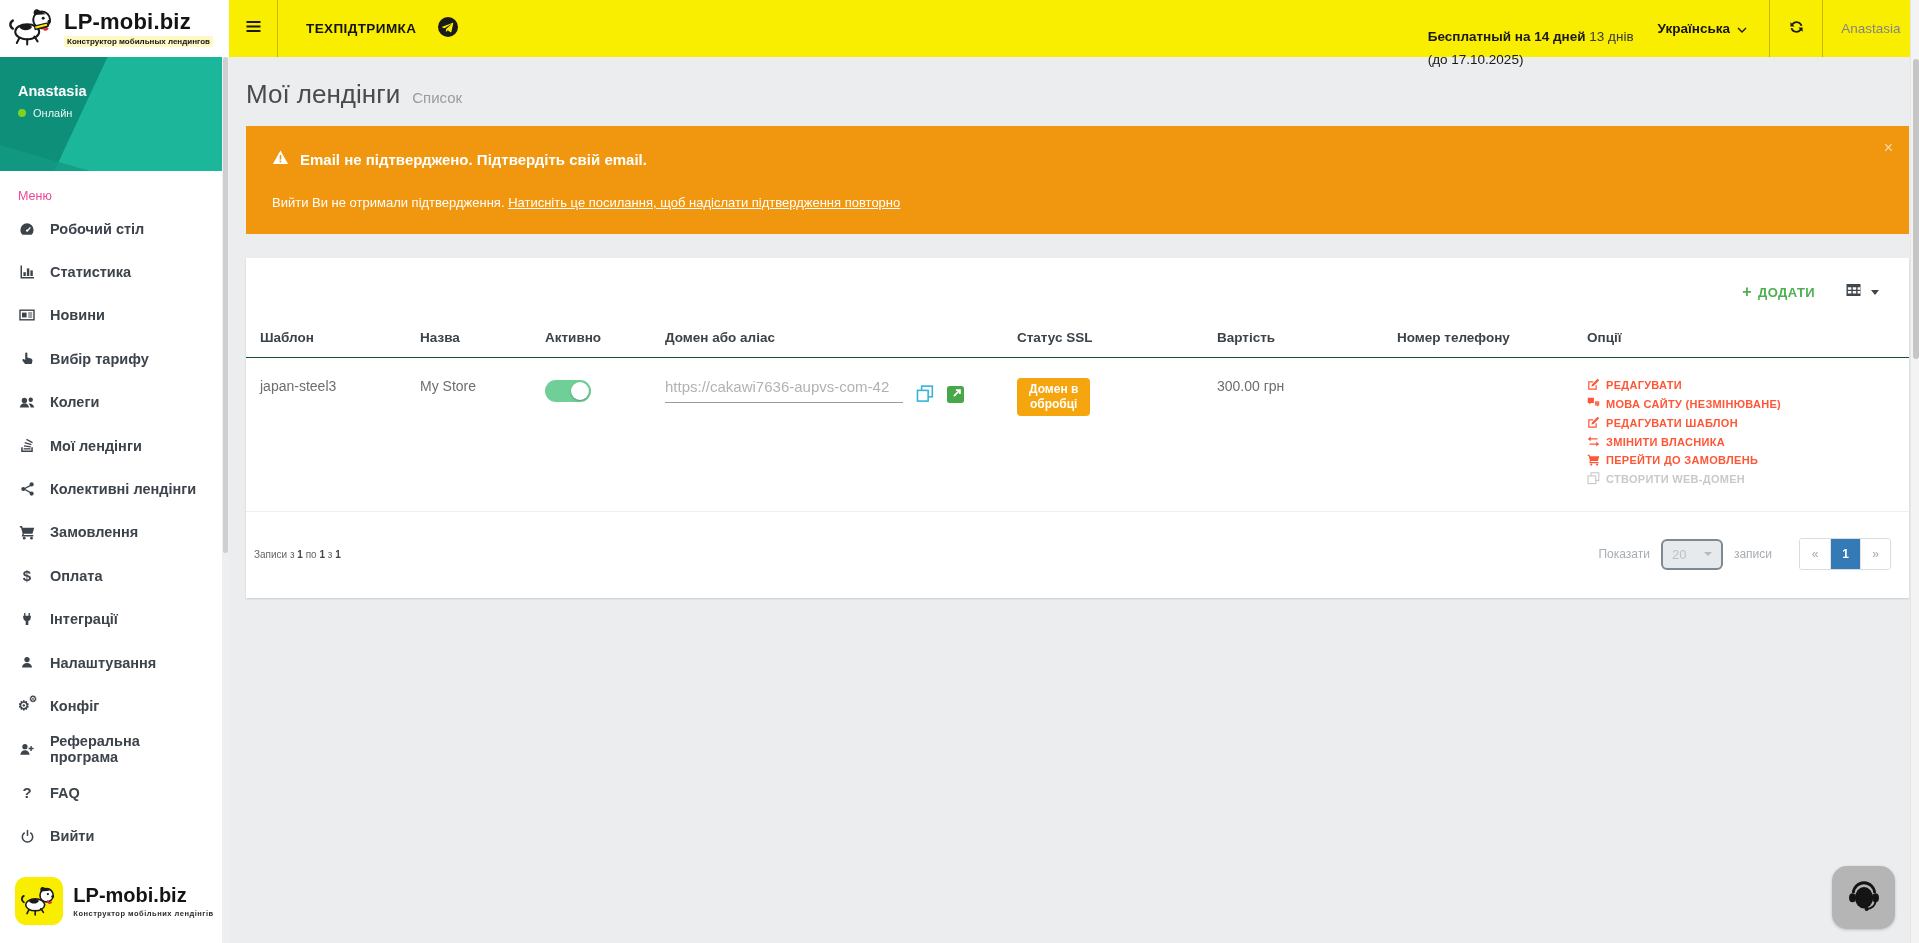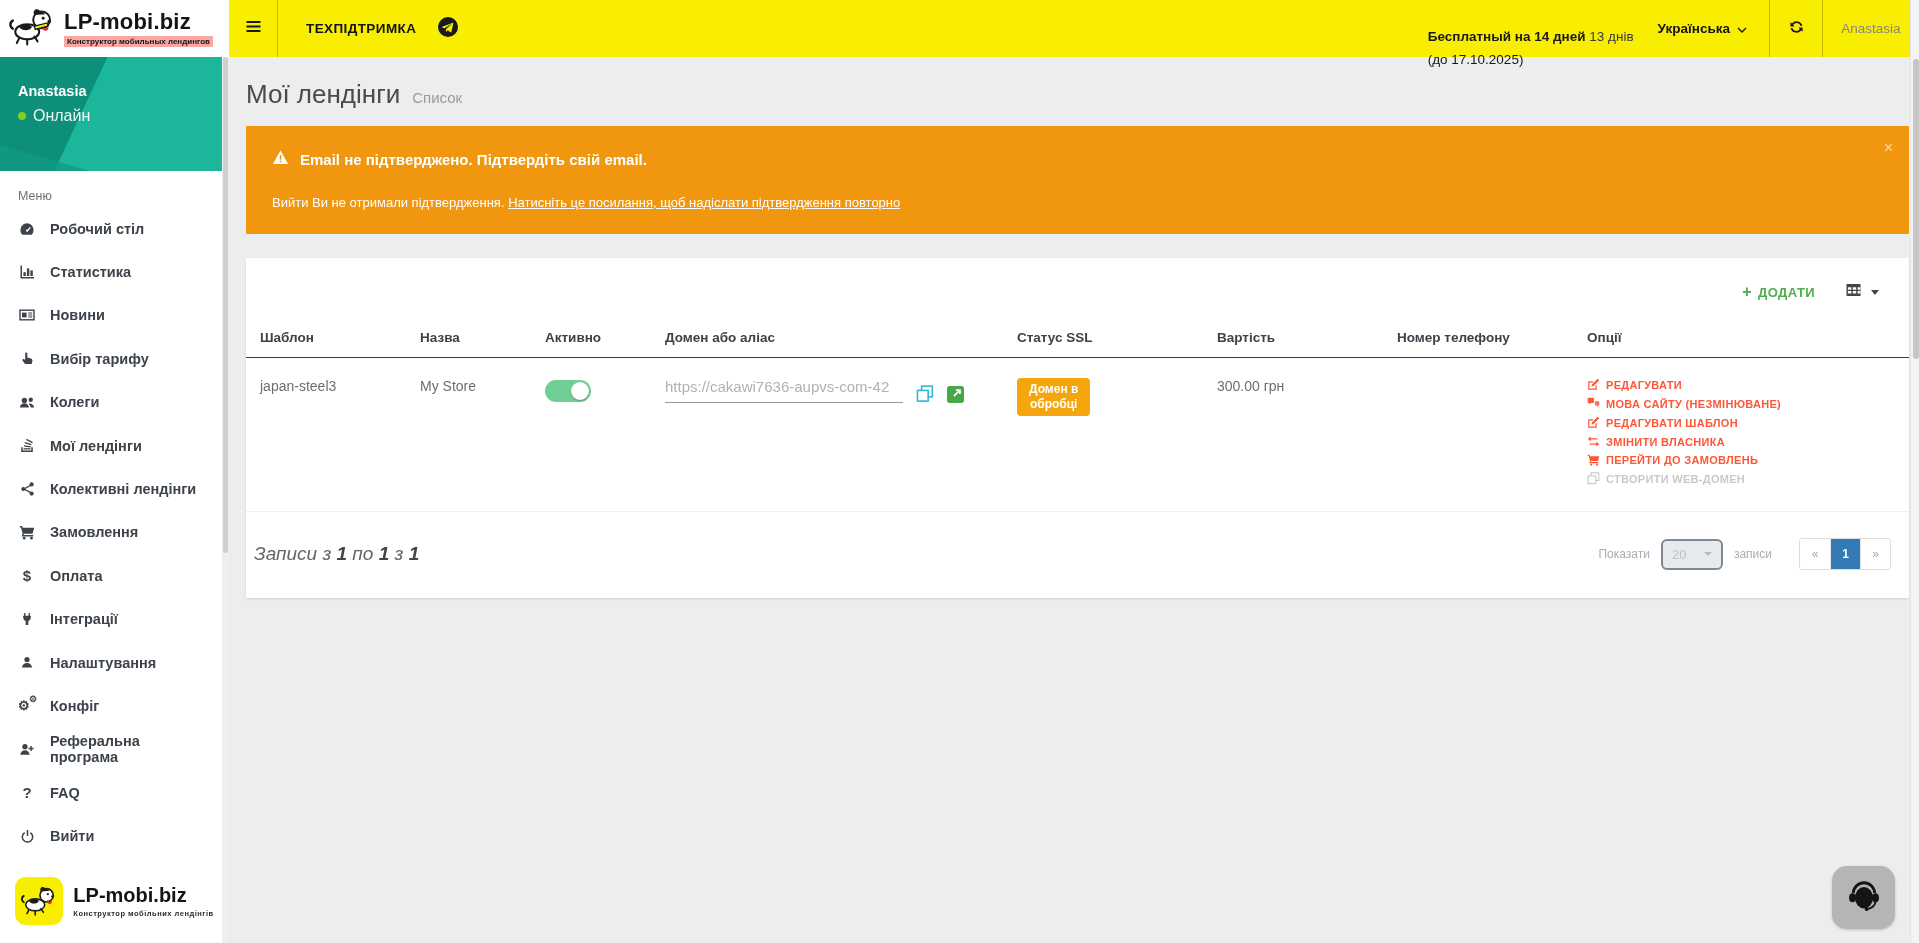--- a/index.html
+++ b/index.html
@@ -4,21 +4,21 @@
 <style>
   * { box-sizing: border-box; margin: 0; padding: 0; }
   html, body { width: 1919px; height: 943px; overflow: hidden; }
   body { font-family: "Liberation Sans", sans-serif; background: #ebedee; position: relative; }
 
   
   .topbar { height: 57px; display: flex; }
   .logo-box { width: 229px; background: #fff; display: flex; align-items: center; gap: 8px; padding: 4px 10px 4px 8px; }
   .logo-texts { display: flex; flex-direction: column; }
   .logo-title { font-size: 22px; font-weight: 800; color: #141414; letter-spacing: .2px; line-height: 1.05; }
-  .logo-sub { font-size: 8px; font-weight: 700; color: #141414; background: #fca5a5; padding: 1px 3px; margin-top: 3px; white-space: nowrap; }
+  .logo-sub { font-size: 8px; font-weight: 700; color: #141414; background: #fef9c3; padding: 1px 3px; margin-top: 3px; white-space: nowrap; }
   .topbar-right { flex: 1; background: #f9ed00; display: flex; align-items: center; }
   .tb-divider { width: 1px; align-self: stretch; background: rgba(0,0,0,.22); }
   .hamburger { width: 49px; align-self: stretch; display: flex; align-items: center; justify-content: center; cursor: pointer; border-right: 1px solid rgba(0,0,0,.22); }
   .support { display: flex; align-items: center; gap: 22px; margin-left: 28px; font-size: 13.5px; font-weight: 700; color: #141414; letter-spacing: .4px; cursor: pointer; }
   .tb-spacer { flex: 1; }
   .trial { text-align: left; font-size: 13.5px; color: #1a1a1a; line-height: 1.65; margin-right: 24px; margin-top: 40px; }
   .trial b { font-weight: 800; }
   .trial .days { font-weight: 400; color: #3a3a3a; }
   .lang { display: flex; align-items: center; gap: 7px; font-size: 13.5px; font-weight: 700; color: #141414; margin-right: 22px; cursor: pointer; }
   .refresh-btn { width: 52px; align-self: stretch; display: flex; align-items: center; justify-content: center; cursor: pointer; }
@@ -28,22 +28,22 @@
   .layout { display: flex; height: 886px; }
 
   
   .sidebar { width: 229px; background: #fff; display: flex; flex-direction: column; position: relative; overflow: hidden; }
   .user-panel { height: 114px; padding: 26px 18px 0; position: relative; overflow: hidden;
     background: linear-gradient(115deg, #0e8f79 0%, #0e8f79 38%, #1cb79b 38.2%, #1cb79b 100%); }
   .user-panel::after { content: ""; position: absolute; left: 0; bottom: 0; border-left: 90px solid #139a82; border-top: 26px solid transparent; opacity: .8; }
   .user-name { color: #fff; font-size: 14.5px; font-weight: 700; position: relative; z-index: 1; }
   .user-status { display: flex; align-items: center; gap: 7px; margin-top: 8px; position: relative; z-index: 1; }
   .status-dot { width: 8px; height: 8px; border-radius: 50%; background: #7ed321; }
-  .status-text { color: rgba(255,255,255,.92); font-size: 16px; }
-  .menu-label { height: 36px; display: flex; align-items: flex-end; padding: 0 0 4px 18px; color: #737373; font-size: 12.5px; }
+  .status-text { color: rgba(255,255,255,.92); font-size: 11px; }
+  .menu-label { height: 36px; display: flex; align-items: flex-end; padding: 0 0 4px 18px; color: #ec4899; font-size: 12.5px; }
   .menu { list-style: none; }
   .menu li { height: 43.4px; display: flex; align-items: center; gap: 14px; padding: 0 18px; color: #3d434b; font-size: 14.5px; font-weight: 700; cursor: pointer; }
   .mi { width: 18px; display: flex; justify-content: center; align-items: center; color: #3d434b; flex: none; }
   .mi svg { display: block; }
   .mi-txt { font-size: 15px; font-weight: 800; line-height: 1; }
   .gearwrap { position: relative; width: 18px; height: 18px; }
   .gear1 { position: absolute; left: 0; top: 2px; font-size: 13px; line-height: 1; }
   .gear2 { position: absolute; right: -1px; top: -2px; font-size: 9px; line-height: 1; }
   .sidebar-logo { margin-top: auto; padding: 16px 0 18px; display: flex; align-items: center; justify-content: center; gap: 10px; background: #fff; }
   .slogo-badge { width: 48px; height: 48px; background: #f9ed00; border-radius: 11px; display: flex; align-items: center; justify-content: center; flex: none; }
@@ -82,21 +82,21 @@
   .domain-wrap { display: flex; align-items: flex-end; gap: 13px; }
   .domain-input { width: 238px; border: none; outline: none; border-bottom: 1px solid #9b9b9b; background: transparent; color: #b2b2b2; font-size: 15px; font-family: "Liberation Sans", sans-serif; padding: 0 0 7px; }
   .icon-btn { cursor: pointer; display: flex; align-items: center; }
   .ssl-badge { display: inline-block; background: #f5a50d; color: #fff; font-size: 12px; font-weight: 700; text-align: center; line-height: 1.25; border-radius: 4px; padding: 4px 12px; }
   .opts { list-style: none; display: flex; flex-direction: column; gap: 6px; }
   .opts li { display: flex; align-items: center; gap: 6px; color: #ff5636; font-size: 11px; font-weight: 700; letter-spacing: .3px; cursor: pointer; white-space: nowrap; }
   .opts li.disabled { color: #c9c9c9; cursor: default; }
   .opts .oicon { display: flex; align-items: center; flex: none; }
 
   .card-footer { display: flex; justify-content: space-between; align-items: center; padding: 26px 18px 28px 8px; }
-  .records-info { font-size: 19px; color: #666; font-style: italic; }
+  .records-info { font-size: 10px; color: #666; }
   .records-info b { font-weight: 800; color: #444; }
   .footer-right { display: flex; align-items: center; gap: 11px; }
   .pg-label { font-size: 12px; color: #a7adb3; }
   .size-select { width: 62px; height: 31px; border: 2px solid #7f8993; border-radius: 6px; background: #e7eaed; color: #bcc1c6; font-size: 13px; display: flex; align-items: center; justify-content: space-between; padding: 0 9px; cursor: default; }
   .size-caret { width: 0; height: 0; border-left: 4px solid transparent; border-right: 4px solid transparent; border-top: 4.5px solid #b4bac0; }
   .pager { display: flex; border: 1px solid #dcdcdc; border-radius: 3px; overflow: hidden; margin-left: 16px; }
   .pg { width: 30px; height: 30px; display: flex; align-items: center; justify-content: center; background: #fff; color: #a2a8ae; font-size: 12px; cursor: pointer; border-left: 1px solid #e4e4e4; }
   .pg:first-child { border-left: none; }
   .pg.active { background: #337ab7; color: #fff; font-weight: 700; }
 

